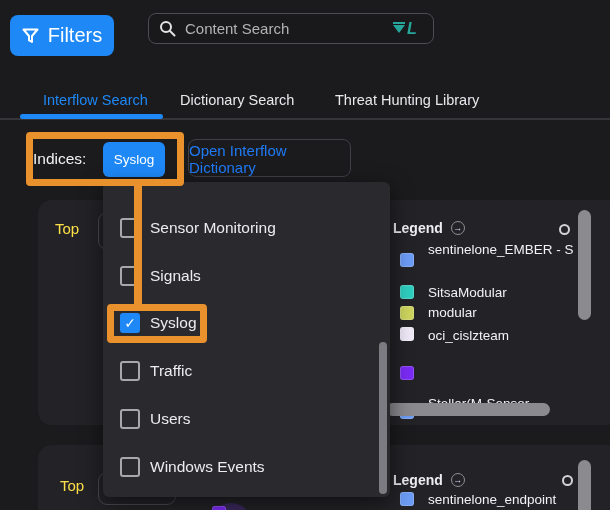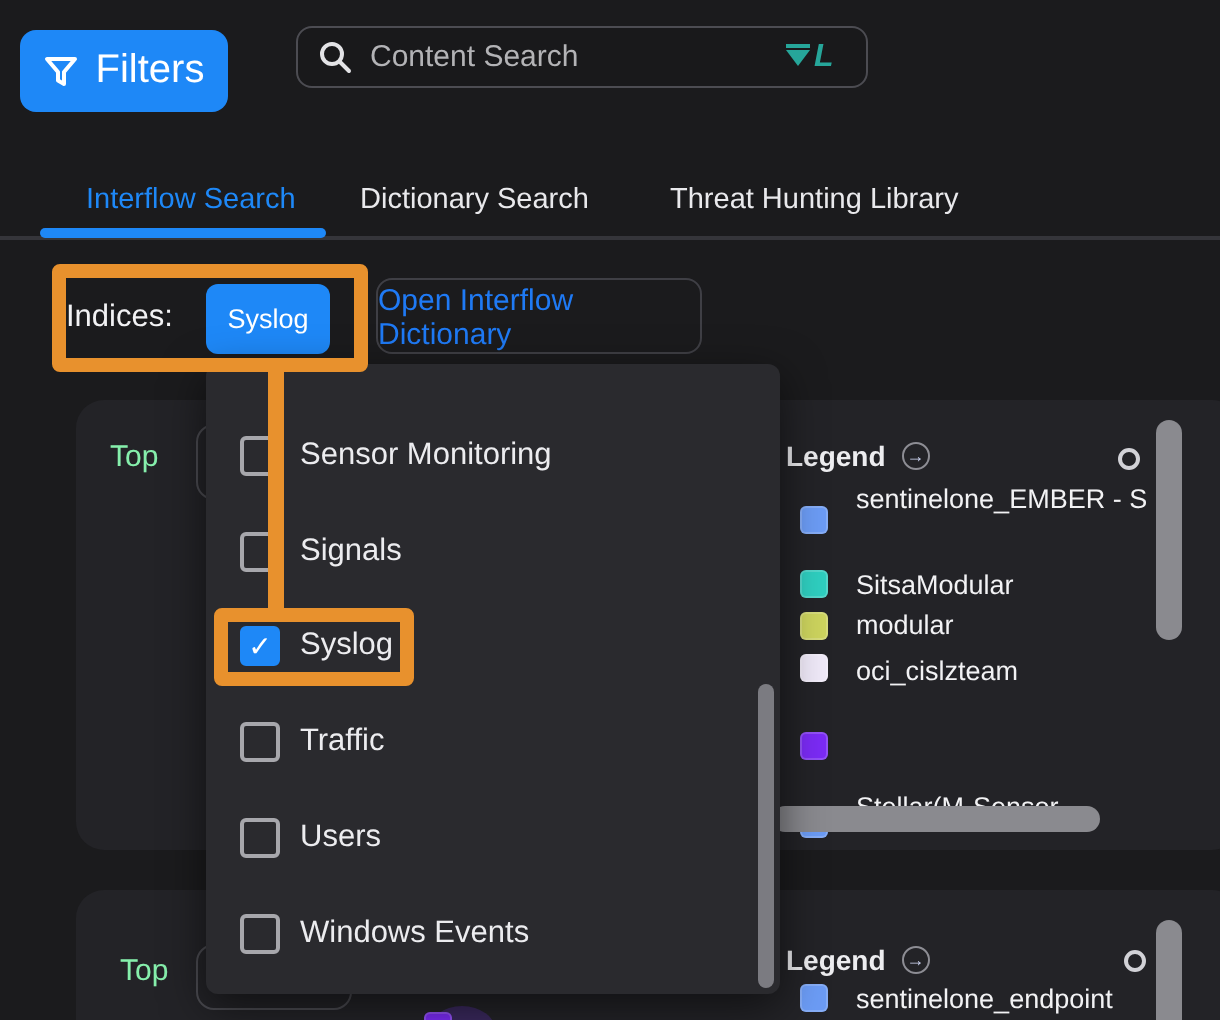--- a/index.html
+++ b/index.html
@@ -44,21 +44,21 @@
   }
   .dict-box{
     left:188px;top:139px;width:163px;height:38px;border-radius:8px;border:1px solid #3f3f45;
     display:flex;align-items:flex-end;justify-content:center;box-sizing:border-box;
   }
   .dict-link{color:#1f7af5;font-size:15px;cursor:pointer;}
   
   .panel{background:#232327;border-radius:14px;z-index:1;}
   .panel-1{left:38px;top:200px;width:582px;height:225px;}
   .panel-2{left:38px;top:445px;width:582px;height:90px;}
-  .top-label{color:#86efac;font-size:15px;}
+  .top-label{color:#fde047;font-size:15px;}
   .partial-select{border:1px solid #4a4a50;border-radius:9px;background:transparent;}
   .legend-title{color:#ededf0;font-size:14px;font-weight:bold;}
   .legend-arrow-icon{width:14px;height:14px;border-radius:50%;border:1.5px solid #8d8d94;
     display:flex;align-items:center;justify-content:center;color:#cdd4f2;font-size:9px;line-height:9px;box-sizing:border-box;}
   .ring-icon{width:11px;height:11px;border-radius:50%;border:2px solid #d2d2d7;box-sizing:border-box;}
   .swatch{width:14px;height:14px;border-radius:3px;box-shadow:0 0 0 1px rgba(255,255,255,0.18) inset;}
   .legend-text{color:#f2f2f4;font-size:13.5px;white-space:nowrap;overflow:hidden;}
   .vscroll{width:13px;border-radius:7px;background:#8a8a8f;}
   .hscroll{height:13px;border-radius:7px;background:#8a8a8f;z-index:2;}
   .donut-sliver{width:34px;height:26px;border-radius:50%;background:#39285c;}

